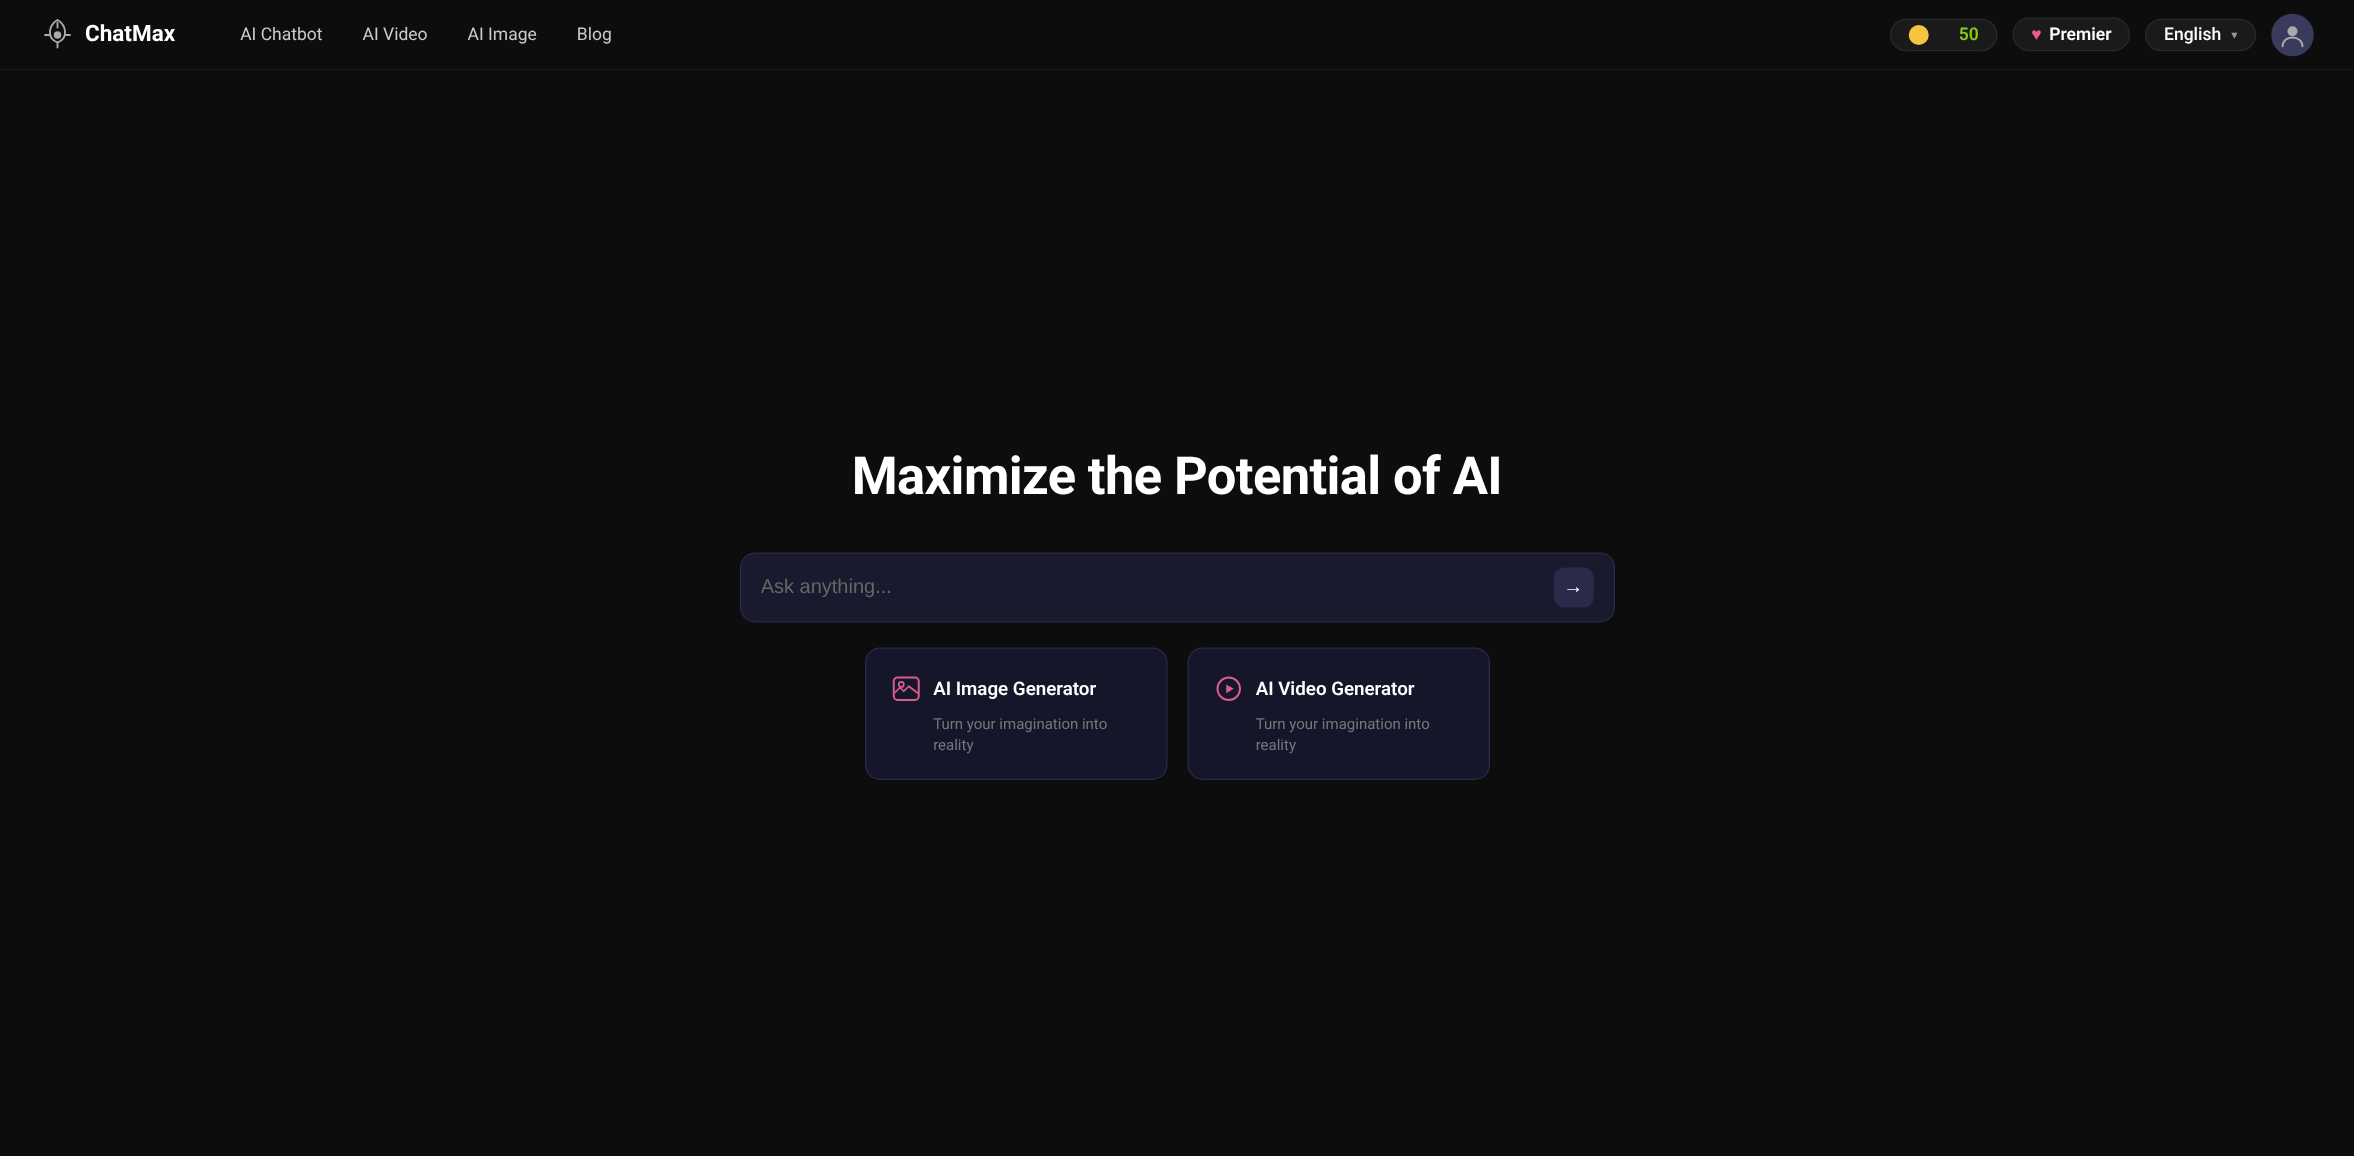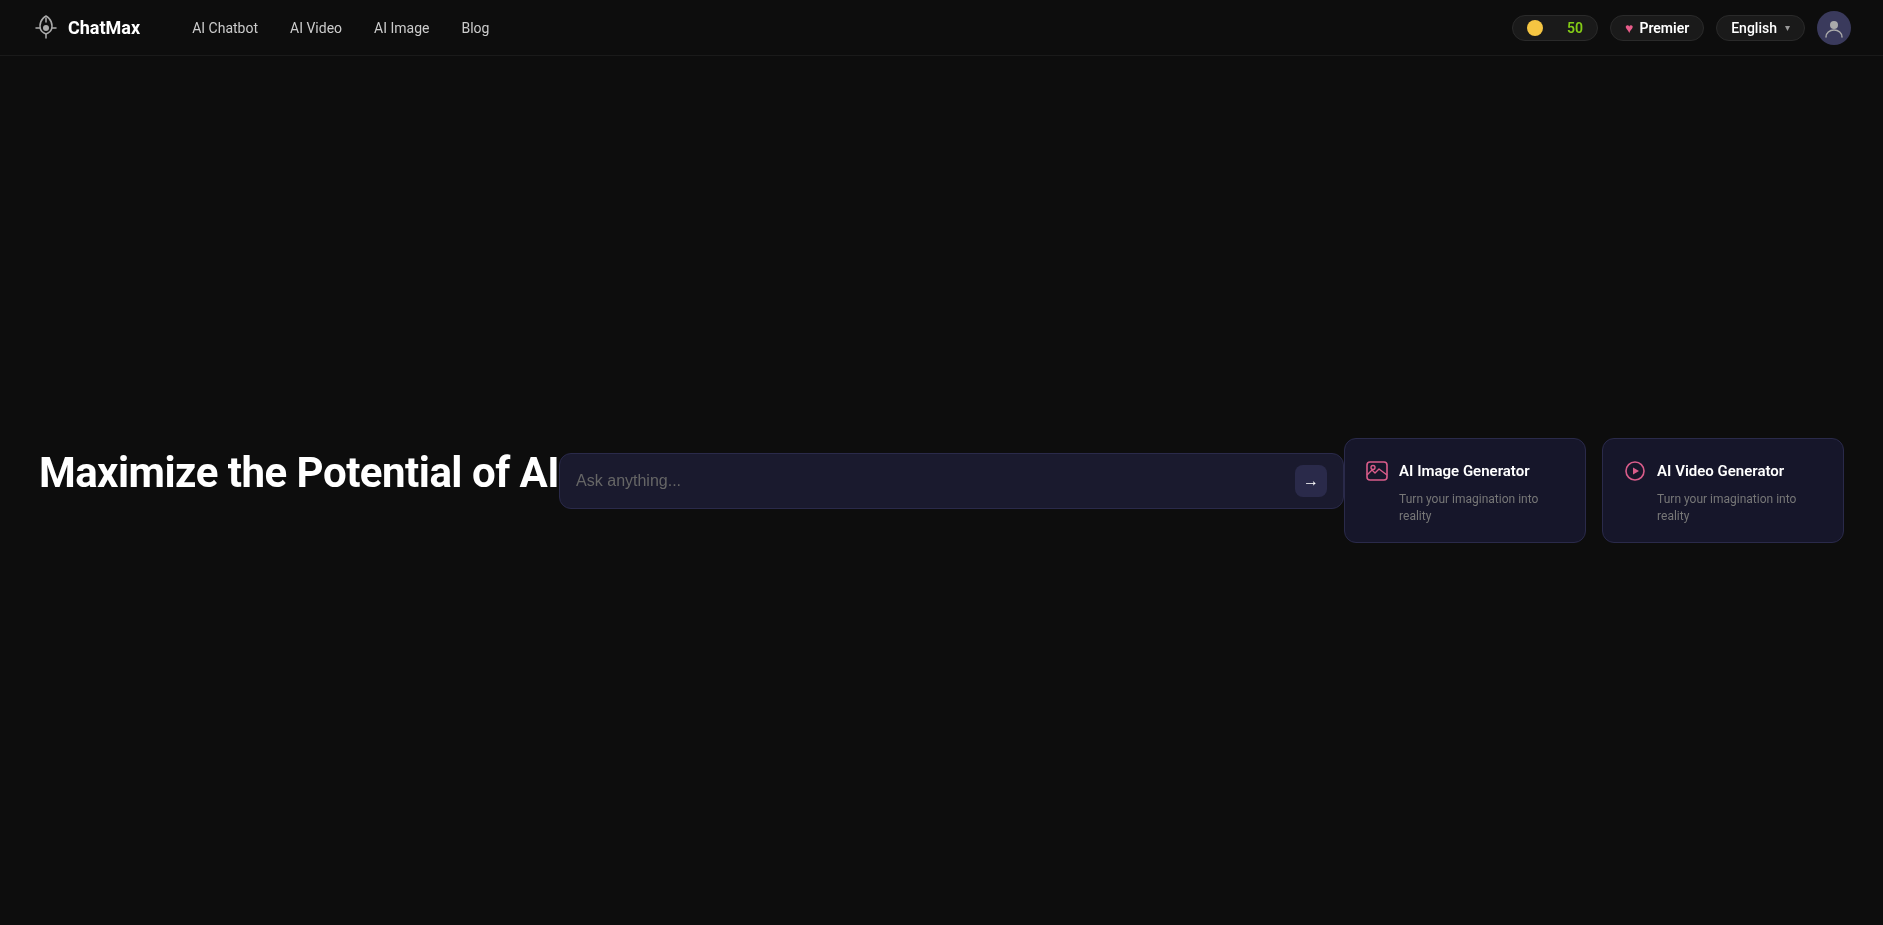--- a/index.html
+++ b/index.html
@@ -140,38 +140,38 @@
     }
 
     .user-avatar svg {
       width: 22px;
       height: 22px;
     }
 
     
     .main-content {
       display: flex;
-      flex-direction: row;
+      flex-direction: column;
       align-items: center;
       justify-content: center;
       height: calc(925px - 56px);
       padding: 0 20px;
     }
 
     .hero-title {
       font-size: 42px;
       font-weight: 700;
       color: #ffffff;
       text-align: center;
       margin-bottom: 36px;
       letter-spacing: -0.5px;
     }
 
     .search-container {
-      width: 785px;
+      width: 700px;
       margin-bottom: 20px;
     }
 
     .search-box {
       display: flex;
       align-items: center;
       background: #1a1a2e;
       border: 1px solid #2a2a4a;
       border-radius: 12px;
       padding: 0 16px;

